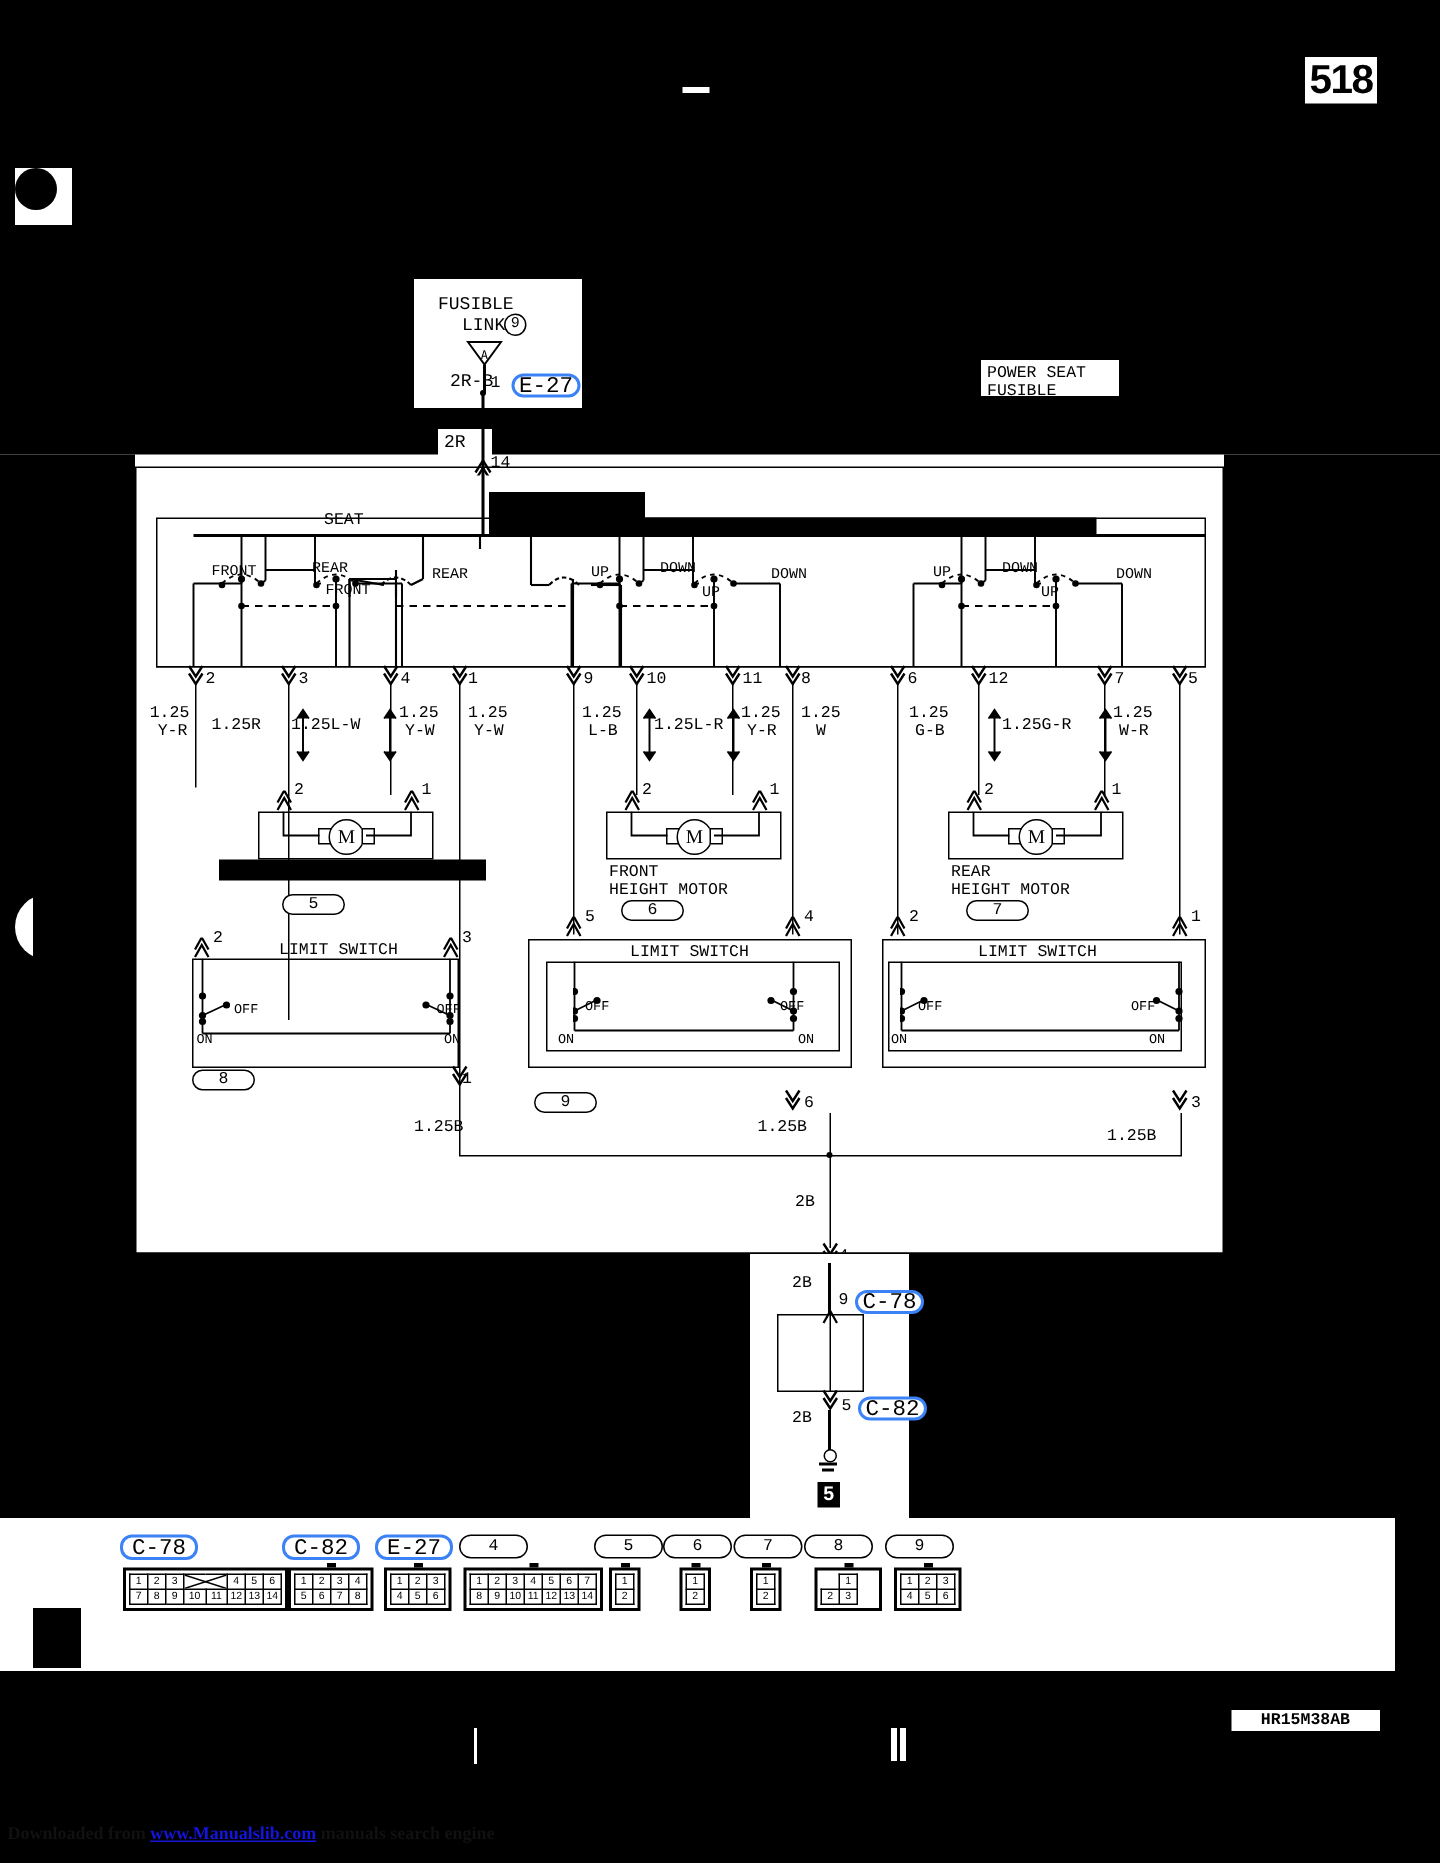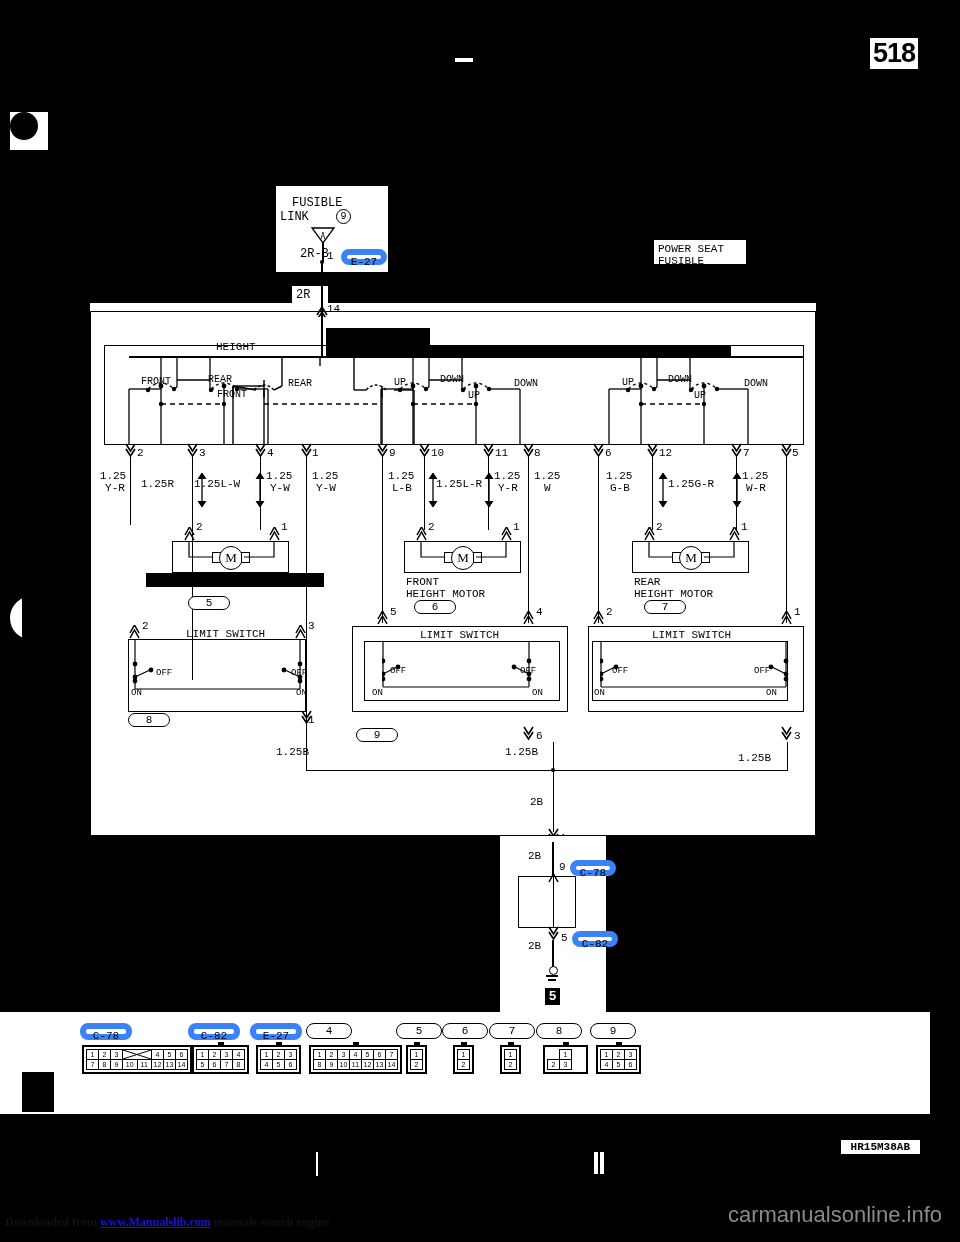--- a/index.html
+++ b/index.html
@@ -32,22 +32,22 @@
   .t10{font-size:10px;}
   .t11{font-size:11px;}
   .t12{font-size:12px;}
   .t9{font-size:9px;}
   .dot{position:absolute;width:4px;height:4px;background:#000;border-radius:50%;}
 
   
   .ctag{position:absolute;border:1px solid #000;border-radius:9px;background:#fff;
         text-align:center;font-size:11px;line-height:13px;box-sizing:border-box;}
   
-  .rtag{position:absolute;border:6px solid #3b82f6;border-radius:8px;background:#fff;
-        text-align:center;font-size:11px;line-height:13px;padding:0 3px;box-sizing:border-box;}
+  .rtag{position:absolute;border:2px solid #3b82f6;border-radius:8px;background:#fff;
+        text-align:center;font-size:15px;line-height:13px;padding:0 3px;box-sizing:border-box;}
 
   
   .motor{position:absolute;width:22px;height:22px;border:1.5px solid #000;
          border-radius:50%;background:#fff;text-align:center;font-size:13px;
          line-height:21px;font-family:"Liberation Serif",serif;}
   .mterm{position:absolute;width:7px;height:9px;border:1.5px solid #000;background:#fff;}
 
   
   .gnd1{position:absolute;width:12px;height:2px;background:#000;}
   .gnd2{position:absolute;width:8px;height:2px;background:#000;}
@@ -63,21 +63,21 @@
   .pintab{position:absolute;border:2px solid #000;background:#fff;padding:2px;box-sizing:border-box;}
   .pintab table{border-collapse:collapse;}
   .pintab td{border:1px solid #000;font-size:7px;line-height:8px;
              text-align:center;min-width:9px;height:9px;padding:0 1px;
              font-family:"Liberation Sans",sans-serif;}
   .nub{position:absolute;width:6px;height:3px;background:#000;top:-5px;left:50%;margin-left:-3px;}
 
   
   #diag-code{position:absolute;right:40px;bottom:88px;background:#fff;color:#000;
              font-family:"Liberation Mono",monospace;font-size:11px;font-weight:bold;
-             letter-spacing:0px;padding:1px 10px;}
+             letter-spacing:0px;padding:1px 20px;}
 
   
   #wm-left{position:absolute;left:5px;bottom:12px;font-family:"Liberation Serif",serif;
            font-weight:bold;font-size:12px;color:#111;}
   #wm-left a{color:#1414dd;text-decoration:underline;}
   #wm-right{position:absolute;right:18px;bottom:14px;font-family:"Liberation Sans",sans-serif;
             font-size:22px;color:#8a8a8a;}
   .footmark{position:absolute;background:#fff;}
 </style>
 </head>
@@ -108,21 +108,21 @@
   <div class="blackblk" style="left:22px;top:1072px;width:32px;height:40px;"></div>
 
   <div id="hdr-dash"></div>
   <div id="page-num">518</div>
 
   <div class="footmark" style="left:316px;top:1152px;width:2px;height:24px;"></div>
   <div class="footmark" style="left:594px;top:1152px;width:4px;height:22px;"></div>
   <div class="footmark" style="left:600px;top:1152px;width:4px;height:22px;"></div>
 
   <div class="txt t12" style="left:292px;top:196px;">FUSIBLE</div>
-  <div class="txt t12" style="left:280px;top:210px;">LINK</div>
+  <div class="txt t12" style="left:308px;top:210px;">LINK</div>
   <div class="ctag" style="left:336px;top:209px;width:15px;height:15px;border-radius:50%;font-size:10px;line-height:13px;">9</div>
 
   <svg style="position:absolute;left:310px;top:226px;" width="26" height="20">
     <polygon points="2,2 24,2 13,17" fill="none" stroke="#000" stroke-width="1.3"></polygon>
     <text x="13" y="13" font-size="8" text-anchor="middle" font-family="monospace">A</text>
   </svg>
   <div class="ln vln" style="left:322px;top:243px;width:2px;height:19px;"></div>
   <div class="dot" style="left:320px;top:260px;"></div>
 
   <div class="txt t12" style="left:300px;top:247px;">2R-B</div>
@@ -145,21 +145,21 @@
 
   <div class="box" style="left:104px;top:345px;width:700px;height:100px;"></div>
 
   <div class="ln hln2" style="left:129px;top:356px;width:675px;height:2px;"></div>
   <div class="ln vln2" style="left:321px;top:310px;width:2px;height:48px;"></div>
 
   <div class="blackblk" style="left:326px;top:328px;width:104px;height:18px;"></div>
   <div class="blackblk" style="left:326px;top:345px;width:230px;height:12px;"></div>
   <div class="blackblk" style="left:556px;top:345px;width:175px;height:12px;"></div>
 
-  <div class="txt t11" style="left:216px;top:341px;">HEIGHT</div>
+  <div class="txt t11" style="left:216px;top:341px;">SEAT</div>
 
   <svg style="position:absolute;left:104px;top:356px;" width="702" height="92">
 
     <g stroke="#000" stroke-width="1.4" fill="none">
 
       <path d="M160,24 L160,30"></path>
       <path d="M160,30 L160,42"></path>
       <line x1="129" y1="30" x2="129" y2="42"></line>
       <path d="M129,30 L160,30" stroke-dasharray="0"></path>
 
@@ -854,15 +854,14 @@
           </tr>
     </tbody>
       </table>
   </div>
 
   <div id="diag-code">HR15M38AB</div>
 
   <div id="wm-left">
     <span>Downloaded from </span><a href="#">www.Manualslib.com</a><span> manuals search engine</span>
   </div>
-  <div id="wm-right">carmanualsonline.info</div>
 
 </div>
 
 </body></html>

